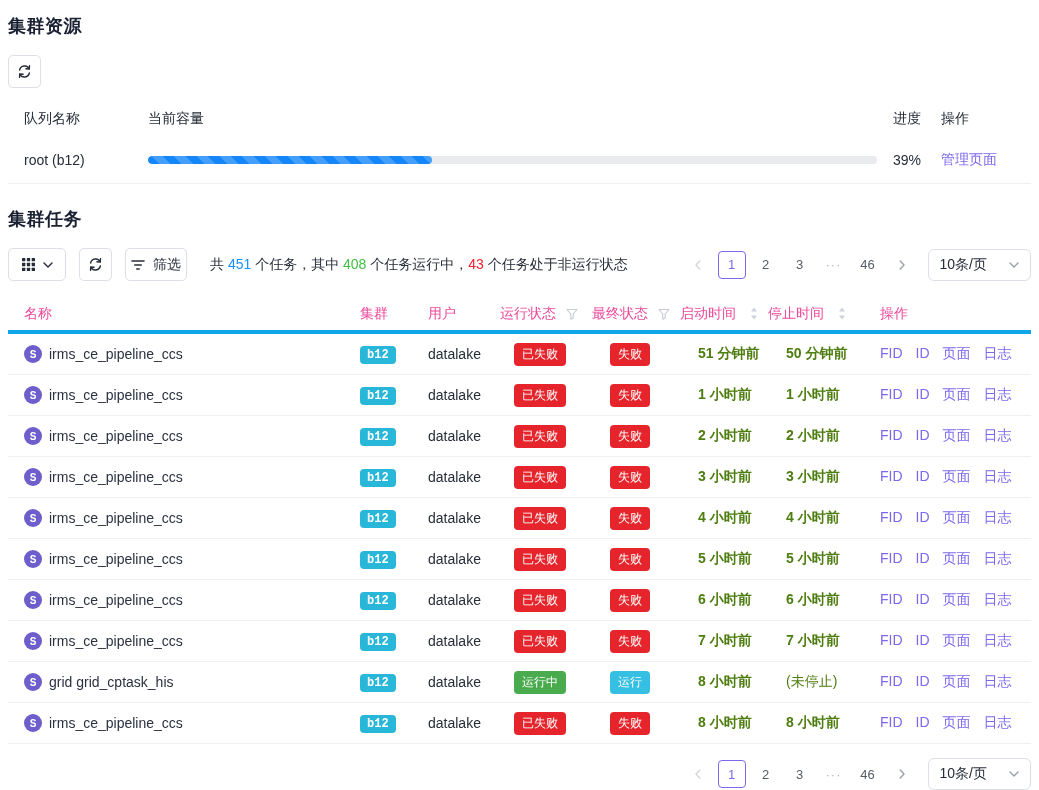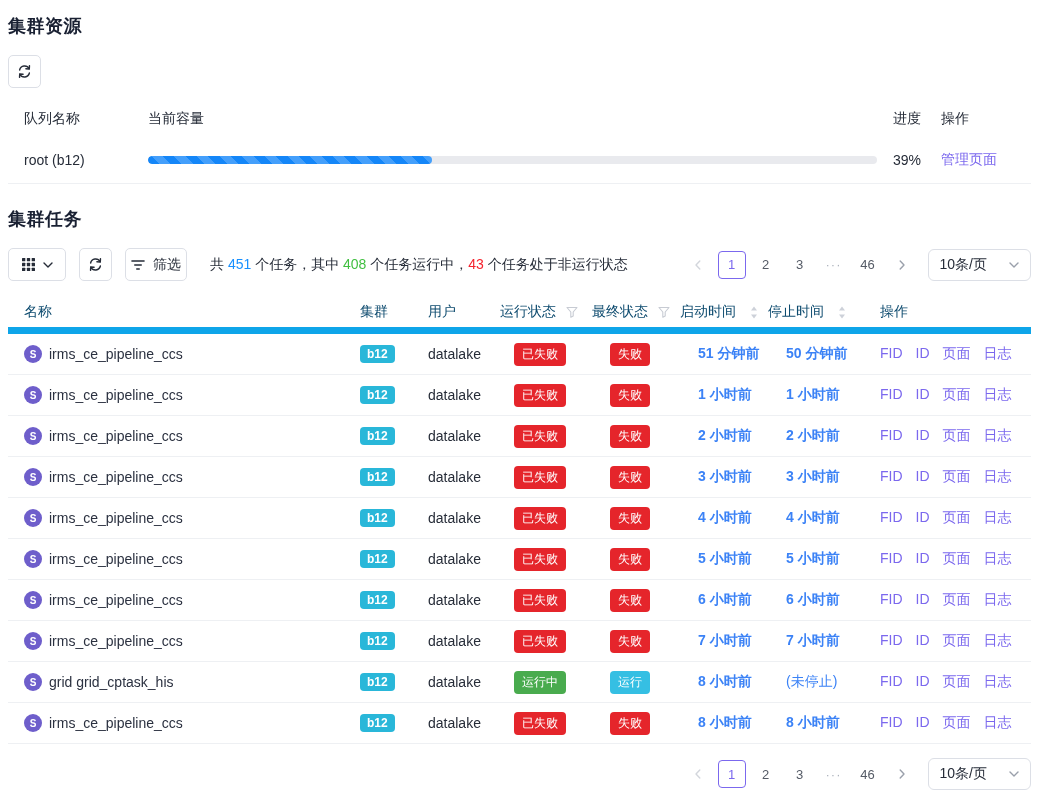--- a/index.html
+++ b/index.html
@@ -68,45 +68,45 @@
   }
   .size-select svg { color:#9aa0ab; }
 
   
   .task-table { margin-top:16px; }
   .t-grid {
     display:grid;
     grid-template-columns:336px 68px 72px 92px 88px 88px 112px 1fr;
     align-items:center; padding-left:16px;
   }
-  .thead { height:37px; font-weight:500; color:#0c4a6e; border-bottom:7px solid #0ea5e9; }
+  .thead { height:37px; font-weight:500; color:#ec4899; border-bottom:4px solid #0ea5e9; }
   .thead .th { display:flex; align-items:center; }
   .th .funnel { margin-left:10px; cursor:pointer; }
   .th .sorter { margin-left:14px; cursor:pointer; }
   .trow { height:41px; border-bottom:1px solid #eef0f3; }
   .name-cell { display:flex; align-items:center; }
   .avatar {
     width:18px; height:18px; border-radius:50%; background:#6e5ecb;
     color:#fff; font-size:10px; font-weight:600;
     display:inline-flex; align-items:center; justify-content:center; margin-right:7px;
   }
   .task-name { color:#2b3140; }
   .tag-cyan {
     background:#29b7d9; color:#fff; font-size:12px; font-weight:700;
-    padding:2px 7px; border-radius:4px; display:inline-block;
+    padding:2px 7px; border-radius:4px; display:inline-block;font-family:Liberation Mono, monospace;
   }
   .badge {
     color:#fff; font-size:12px; padding:3px 8px; border-radius:4px; display:inline-block;
   }
   .badge-danger { background:#e5252b; }
   .badge-success { background:#49ab4e; }
   .badge-info { background:#35bfe3; }
   .cell-run { padding-left:14px; }
   .cell-final { padding-left:18px; }
-  .time { font-weight:700; color:#3b82f6; padding-left:18px; }
+  .time { font-weight:700; color:#4d7c0f; padding-left:18px; }
   .time.plain { font-weight:400; }
   .ops { display:flex; gap:13px; }
   .pager-row { display:flex; margin-top:14px; }
 </style>
 </head>
 <body>
 
 <div class="page">
 
   

